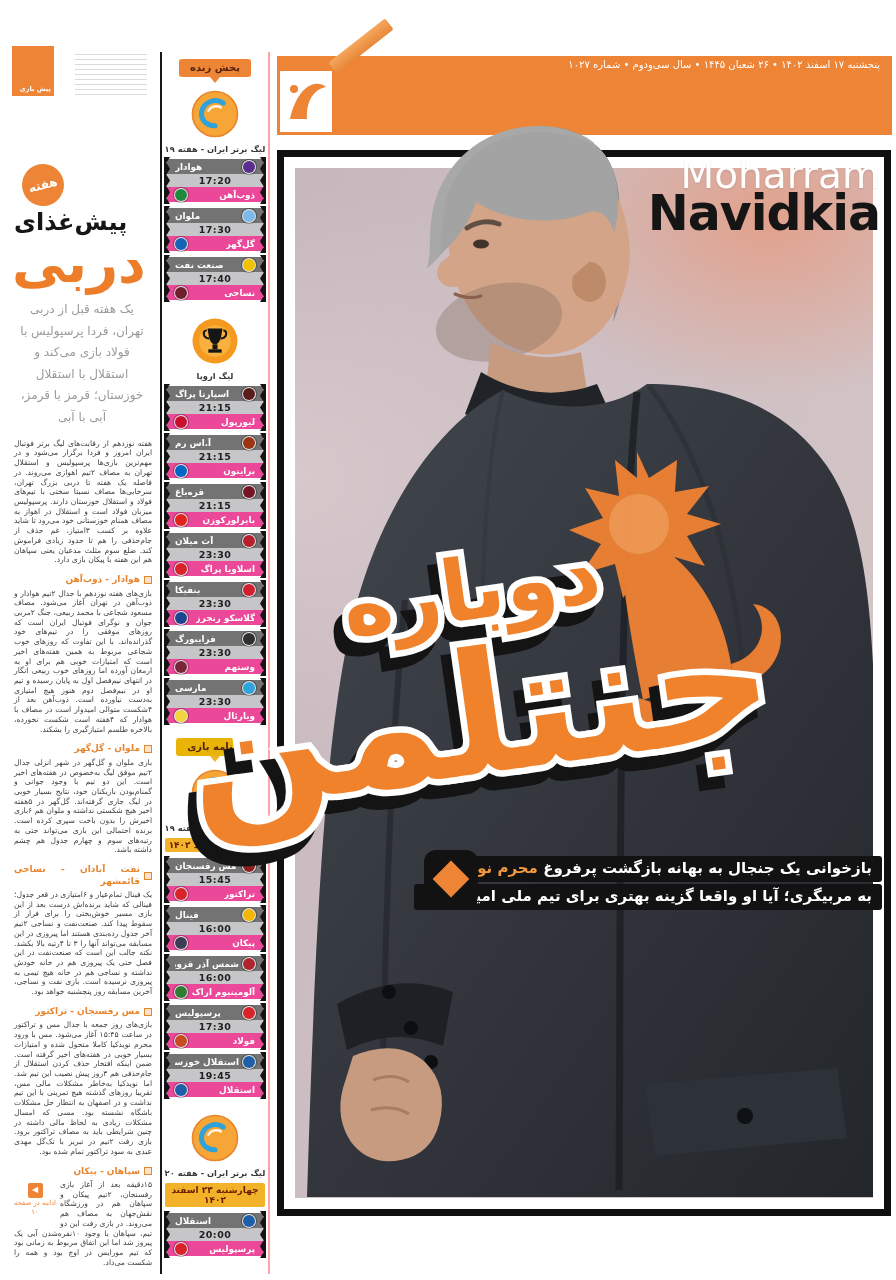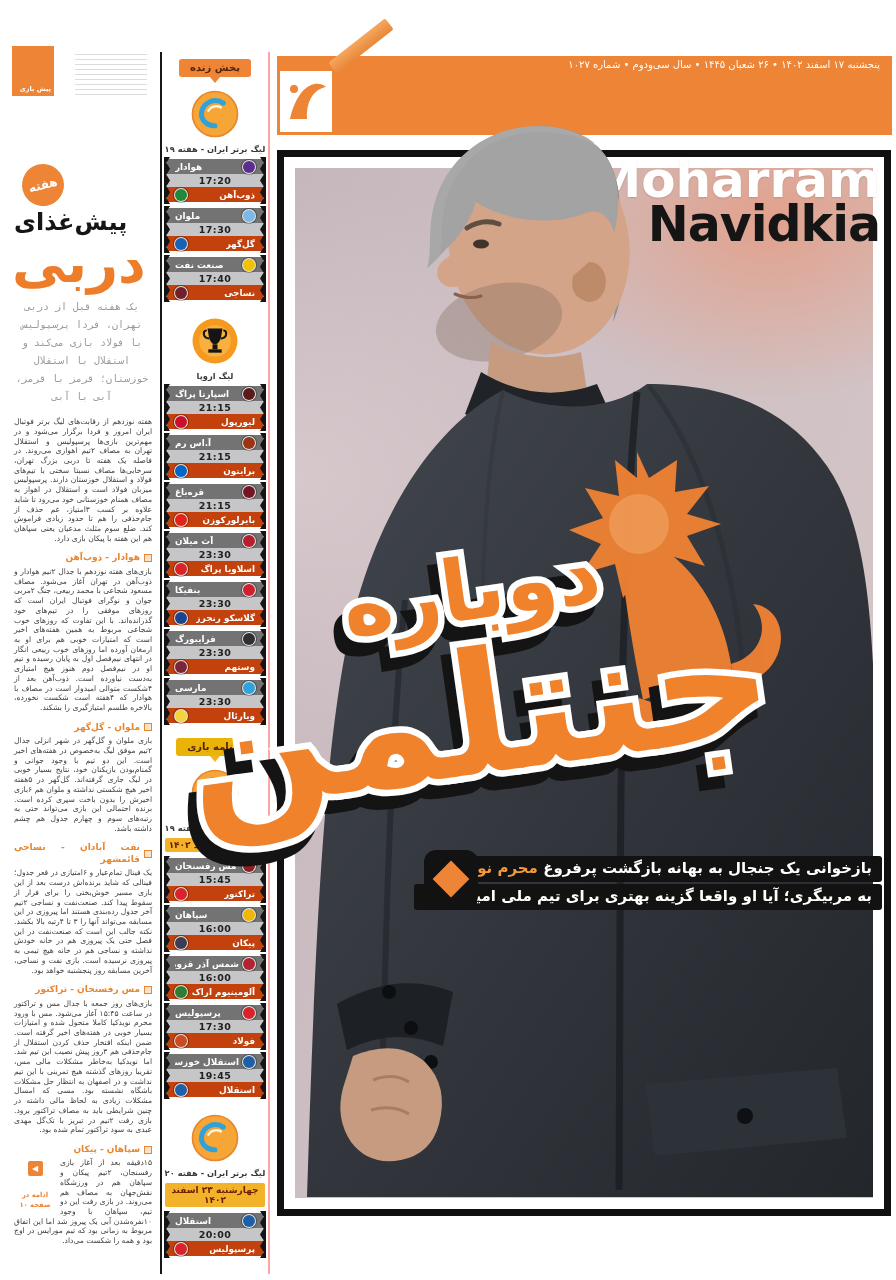--- a/index.html
+++ b/index.html
@@ -17,50 +17,50 @@
             letter-spacing:-9px;color:#9a9a9a;}
   @supports ((-webkit-background-clip:text)){
     .week-num{background-image:radial-gradient(#8f8f8f 1.5px,rgba(0,0,0,0) 1.9px);background-size:6.5px 6.5px;
               -webkit-background-clip:text;background-clip:text;color:transparent;-webkit-text-fill-color:transparent;}
   }
   .week-badge{position:absolute;left:16px;bottom:-2px;width:42px;height:42px;border-radius:50%;background:#ee8435;
               color:#fff;font-size:12px;font-weight:bold;display:flex;align-items:center;justify-content:center;
               transform:rotate(-14deg);}
   .hl-top{font-size:24px;font-weight:bold;color:#161616;text-align:left;padding-left:8px;margin-top:4px;}
   .hl-main{font-size:54px;font-weight:bold;color:#ee7d2a;text-align:left;line-height:1.02;padding-left:6px;margin-bottom:8px;}
-  .lede{font-size:10px;line-height:1.8;color:#9a9a9a;text-align:center;padding:0 8px;font-family:Liberation Mono, monospace;}
+  .lede{font-size:12px;line-height:1.8;color:#9a9a9a;text-align:center;padding:0 8px;}
   .article{margin-top:10px;padding:0 6px 0 8px;font-size:7.6px;line-height:1.28;color:#3e3e3e;text-align:justify;}
   .article p{margin:0 0 4px;}
   .sec-head{display:flex;align-items:center;gap:4px;color:#e8862f;font-weight:bold;font-size:9px;margin:9px 0 3px;}
   .sec-bullet{flex:0 0 auto;width:8px;height:8px;border:1.5px solid #e8862f;background:#fbe3cc;box-sizing:border-box;}
   .contbadge{float:left;width:42px;margin:3px 4px 2px 0;text-align:center;}
   .contbadge .bx{display:inline-flex;width:15px;height:15px;background:#ee8435;color:#fff;font-size:8px;
                  align-items:center;justify-content:center;border-radius:2px;}
-  .contbadge .tx{display:block;font-size:6.8px;font-weight:bold;color:#ee8435;line-height:1.35;margin-top:15px;}
+  .contbadge .tx{display:block;font-size:6.8px;font-weight:normal;color:#ee8435;line-height:1.35;margin-top:1px;}
 
   
   .mid-col{position:absolute;left:160px;top:52px;width:110px;bottom:6px;box-sizing:border-box;
            border-left:2px solid #171717;border-right:2px solid #fca5a5;padding:2px 2px 0;overflow:hidden;direction:rtl;}
   .tabwrap{text-align:center;margin:2px 0 6px;}
   .tab{display:inline-block;background:#ee8435;color:#54230a;font-weight:bold;font-size:10px;
        padding:3px 11px 4px;border-radius:3px;}
   .notch{width:0;height:0;margin:0 auto;border-left:5px solid transparent;border-right:5px solid transparent;
          border-top:6px solid #ee8435;}
   .league-block{text-align:center;margin:4px 0 5px;}
   .league-label{font-size:8.3px;font-weight:bold;color:#3a3a3a;margin-top:1px;}
   .datebar{background:#f2b229;color:#6b1d00;font-weight:bold;font-size:9px;text-align:center;
            padding:2px 0;margin:1px 1px 6px;border-radius:2px;}
   .match{position:relative;margin:0 3px 6px;}
   .edge{position:absolute;top:-2px;bottom:-2px;width:6px;background:#141414;z-index:1;}
   .edge.l{left:-3px;clip-path:polygon(0 0,100% 0,40% 12%,100% 25%,40% 38%,100% 50%,40% 62%,100% 75%,40% 88%,100% 100%,0 100%);}
   .edge.r{right:-3px;clip-path:polygon(100% 0,0 0,60% 12%,0 25%,60% 38%,0 50%,60% 62%,0 75%,60% 88%,0 100%,100% 100%);}
   .mrow{display:flex;align-items:center;height:15px;padding:0 8px;gap:4px;color:#fff;font-weight:bold;
         font-size:8.8px;justify-content:space-between;}
   .mrow.home{background:#737373;}
-  .mrow.away{background:#c2410c;text-align:right;}
+  .mrow.away{background:#ec4899;text-align:right;}
   .mrow .name{white-space:nowrap;overflow:hidden;}
   .trow{height:13px;background:#c6c6c8;color:#222;font-size:9.5px;font-weight:bold;display:flex;
         align-items:center;justify-content:center;letter-spacing:.5px;direction:ltr;}
   .tlogo{flex:0 0 auto;width:12px;height:12px;border-radius:50%;
          box-shadow:0 0 0 1px rgba(255,255,255,.85),0 0 0 2px rgba(0,0,0,.3);}
 
   
   .masthead{position:absolute;left:277px;top:56px;width:615px;height:79px;background:#ee8435;z-index:1;overflow:visible;}
   .mh-title{position:absolute;right:10px;top:4px;font-size:56px;font-weight:bold;color:#f8c9a2;
             letter-spacing:-2px;line-height:1.1;direction:rtl;white-space:nowrap;}
@@ -71,21 +71,21 @@
 
   
   .photo-frame{position:absolute;left:277px;top:150px;width:614px;height:1066px;box-sizing:border-box;
                border:7px solid #101010;background:#fff;z-index:2;}
   .photo{position:absolute;inset:11px;
      background:
        radial-gradient(ellipse 420px 300px at 82% 5%, #e2a18c 0%, rgba(226,161,140,0) 60%),
        radial-gradient(ellipse 500px 420px at 0% 30%, #d6c8cb 0%, rgba(214,200,203,0) 70%),
        linear-gradient(105deg,#c6b7bd 0%, #cec0c4 45%, #d5c5c6 100%);}
   .person{position:absolute;right:16px;top:156px;z-index:4;text-align:right;line-height:.98;direction:ltr;}
-  .person .first{color:#fff;font-weight:bold;font-size:50px;letter-spacing:0;text-shadow:0 1px 2px rgba(0,0,0,.12);margin-left:37px;}
+  .person .first{color:#fff;font-weight:normal;font-size:39px;letter-spacing:0;text-shadow:0 1px 2px rgba(0,0,0,.12);margin-left:37px;}
   .person .last{color:#151515;font-weight:bold;font-size:49px;letter-spacing:-1px;margin-top:-4px;}
   .man-svg{position:absolute;left:277px;top:40px;width:614px;height:1176px;z-index:5;pointer-events:none;}
 
   
   .big-title{position:absolute;left:215px;top:545px;width:560px;height:360px;direction:rtl;
              transform:rotate(-8deg);z-index:6;}
   .hl-group{position:absolute;left:0;right:0;}
   .hl-group span{position:absolute;top:0;white-space:nowrap;font-weight:bold;line-height:1;}
   .g-small{top:0;height:100px;}
   .g-small span{right:155px;font-size:85px;}
@@ -317,21 +317,21 @@
         <div class="mrow away">
           <span class="name">تراکتور</span>
           <span class="tlogo" style="background: rgb(216, 35, 42);"></span>
         </div>
       </div>
       <div class="match">
         <div class="edge l"></div>
         <div class="edge r"></div>
         <div class="mrow home">
           <span class="tlogo" style="background: rgb(242, 183, 5);"></span>
-          <span class="name">سپاهان</span>
+          <span class="name">فینال</span>
         </div>
         <div class="trow">16:00</div>
         <div class="mrow away">
           <span class="name">پیکان</span>
           <span class="tlogo" style="background: rgb(60, 60, 85);"></span>
         </div>
       </div>
       <div class="match">
         <div class="edge l"></div>
         <div class="edge r"></div>

